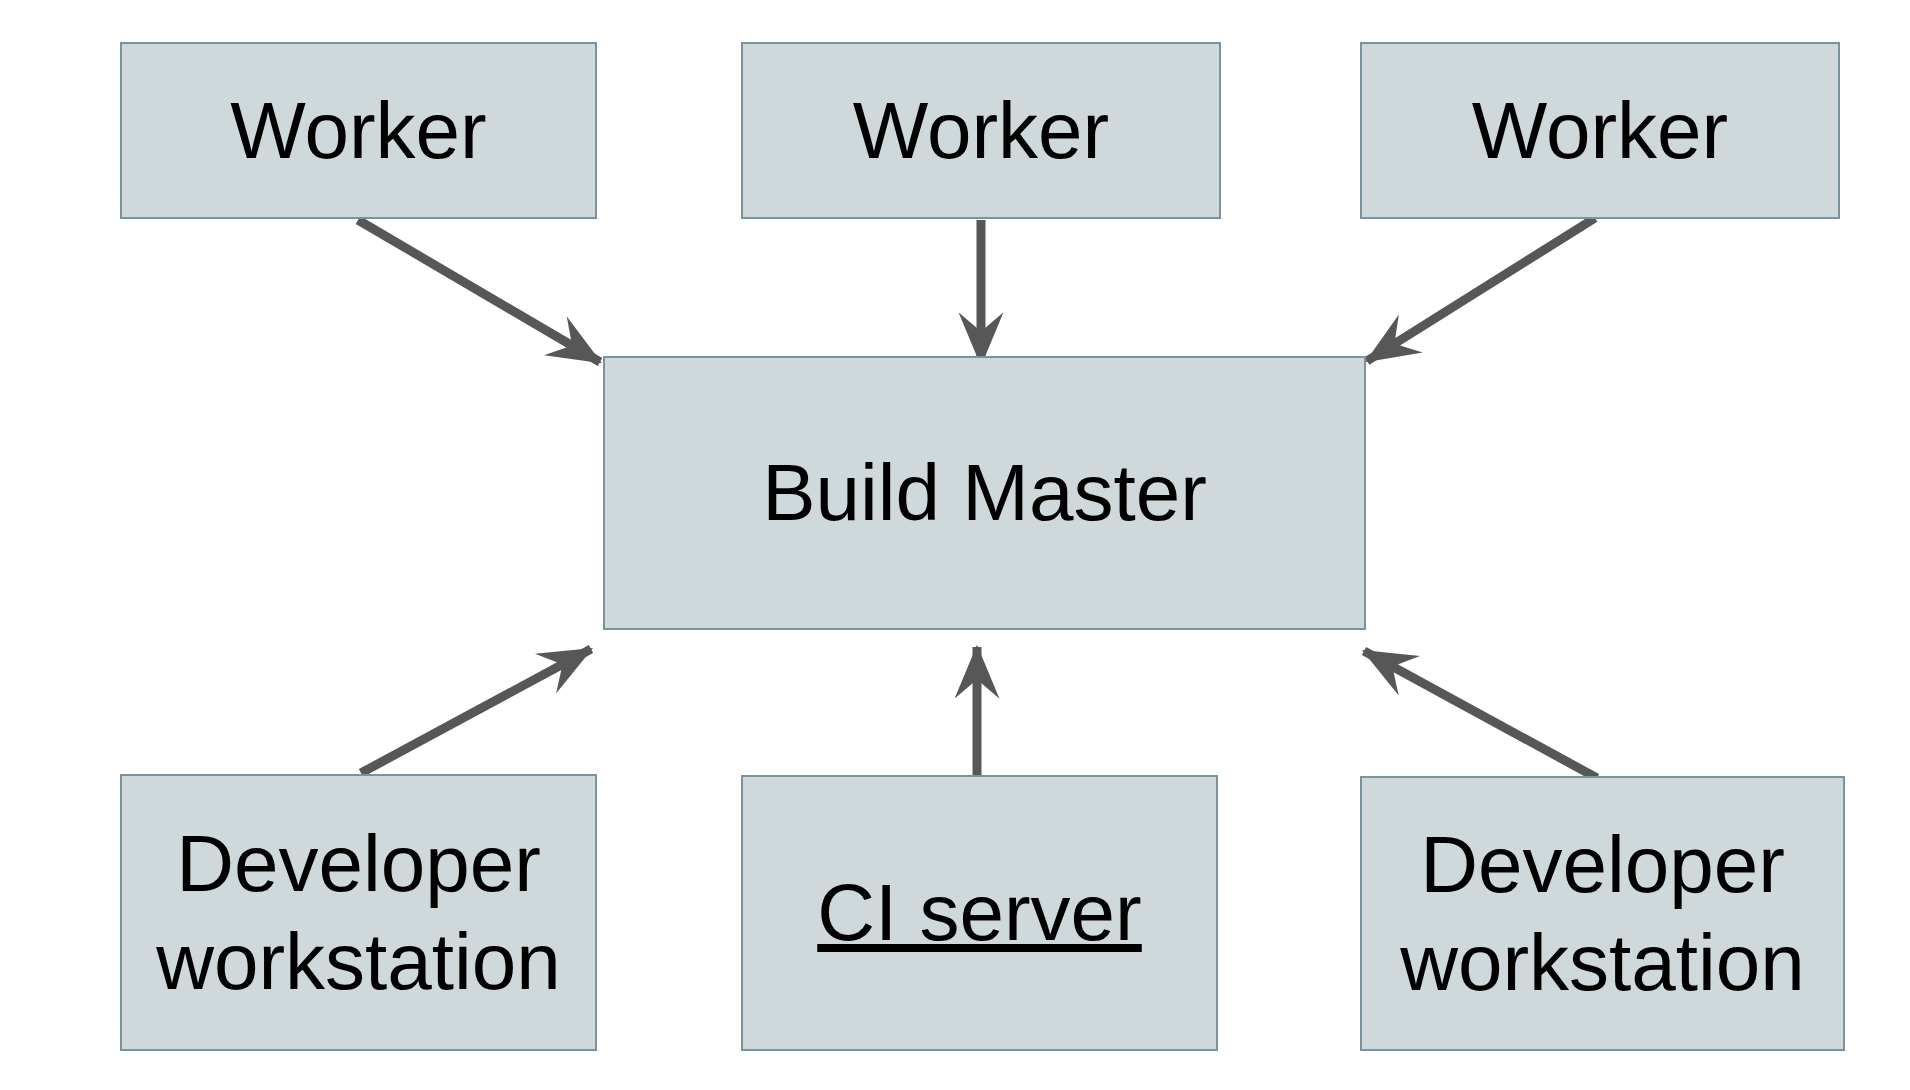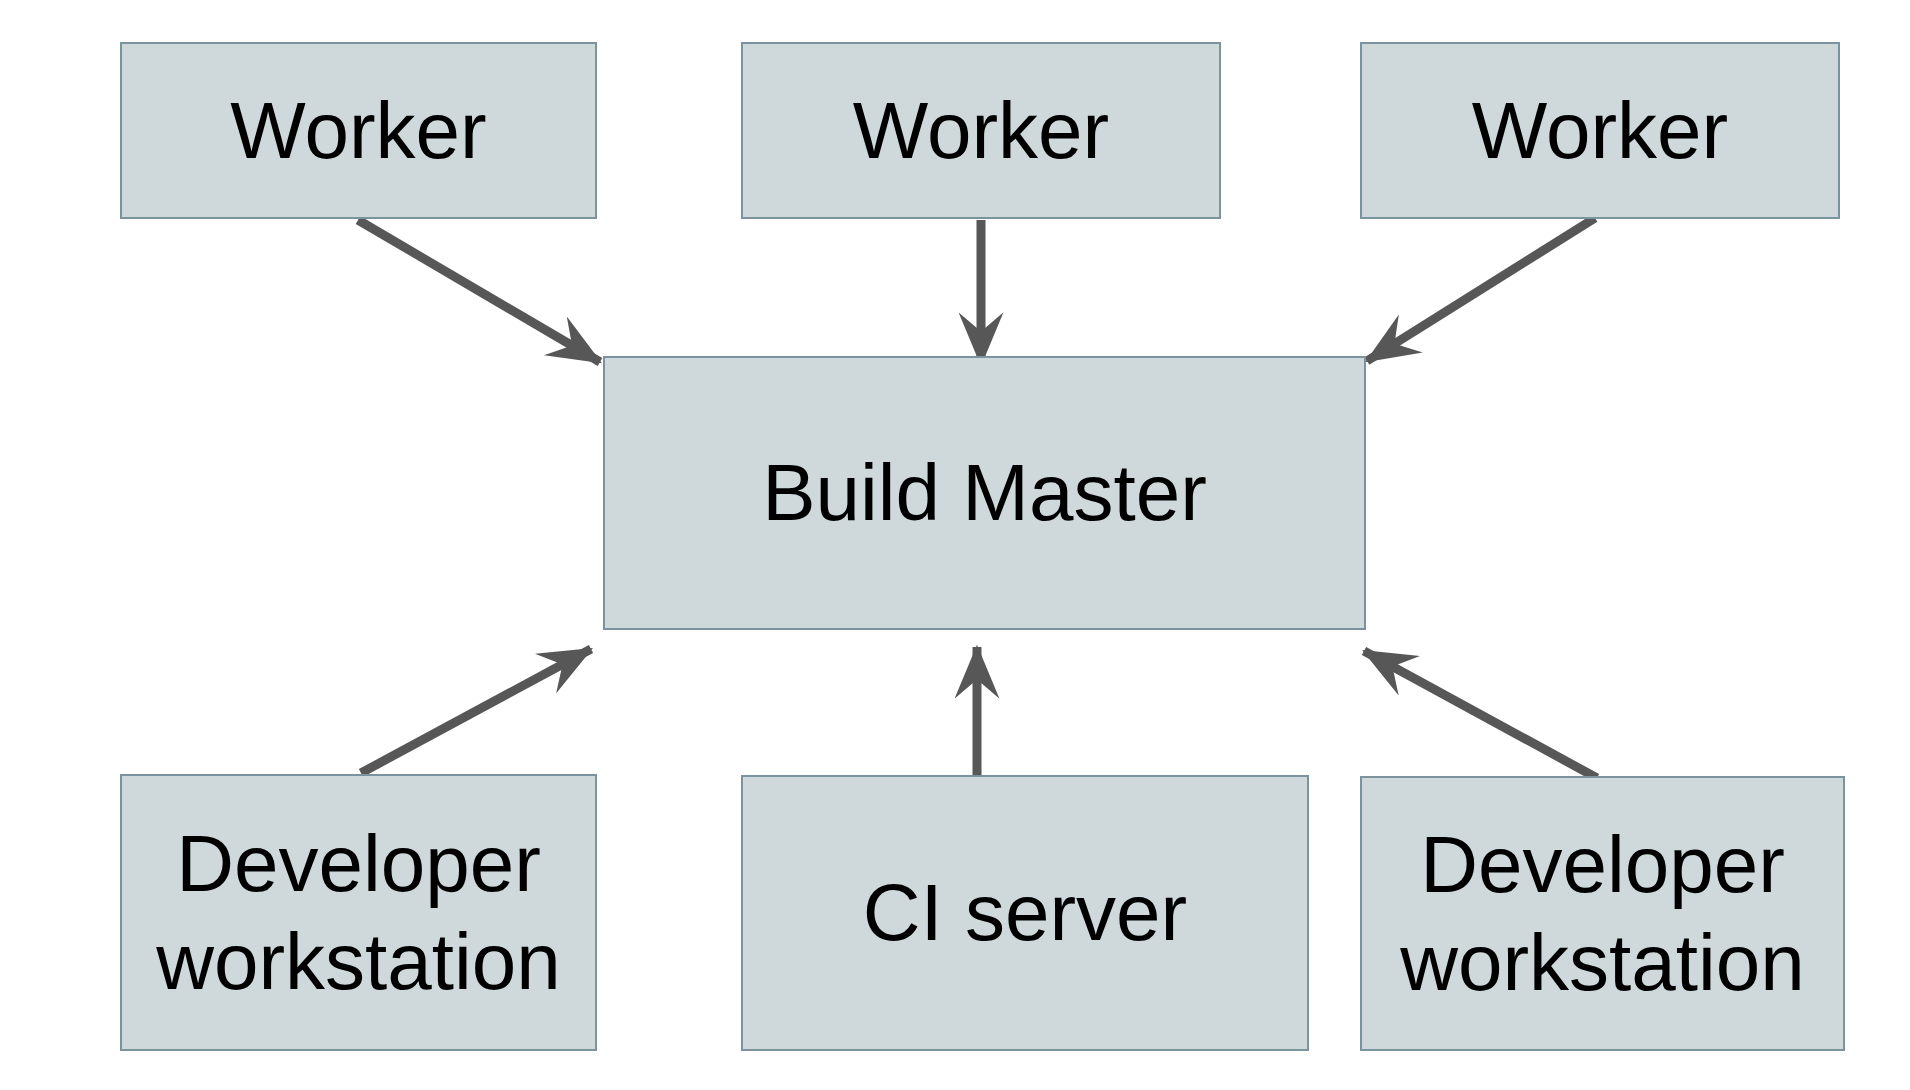--- a/index.html
+++ b/index.html
@@ -29,21 +29,21 @@
     color:var(--text-color);
     font-size:80px;
     line-height:1.22;
   }
   .node .label{display:block;padding:0 8px;text-align:center;}
   #n-worker-1{left:120px;top:42px;width:477px;height:177px;}
   #n-worker-2{left:741px;top:42px;width:480px;height:177px;}
   #n-worker-3{left:1360px;top:42px;width:480px;height:177px;}
   #n-build-master{left:595px;top:356px;width:763px;height:274px;margin-left:8px;}
   #n-dev-left{left:120px;top:774px;width:477px;height:277px;}
-  #n-ci-server{left:741px;top:775px;width:568px;height:276px;}
+  #n-ci-server{left:741px;top:775px;width:477px;height:276px;text-decoration:underline;}
   #n-dev-right{left:1360px;top:776px;width:485px;height:275px;}
 </style>
 </head>
 <body>
 
 <div class="stage">
 
   <svg class="edges" viewBox="0 0 1910 1090" xmlns="http://www.w3.org/2000/svg">
     <defs>
       <marker id="arrowhead" viewBox="0 0 12 10" refX="11.5" refY="5" markerWidth="6" markerHeight="5" orient="auto-start-reverse">

